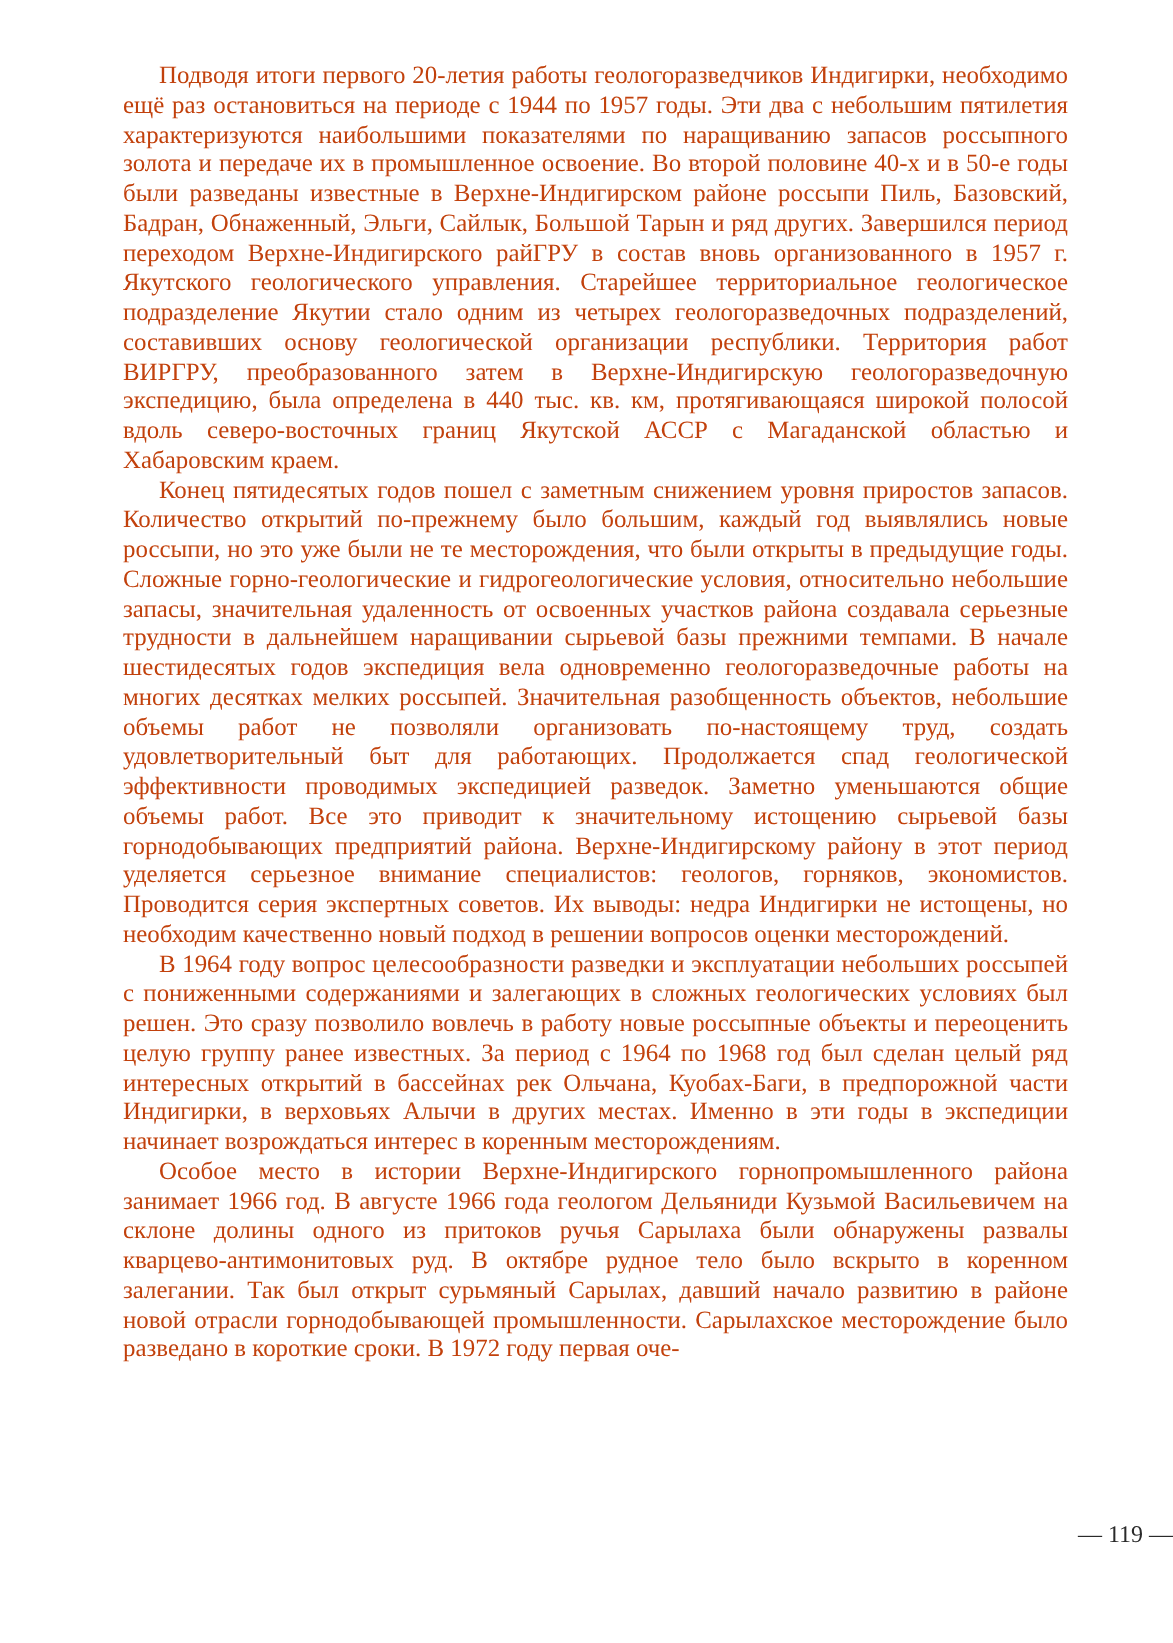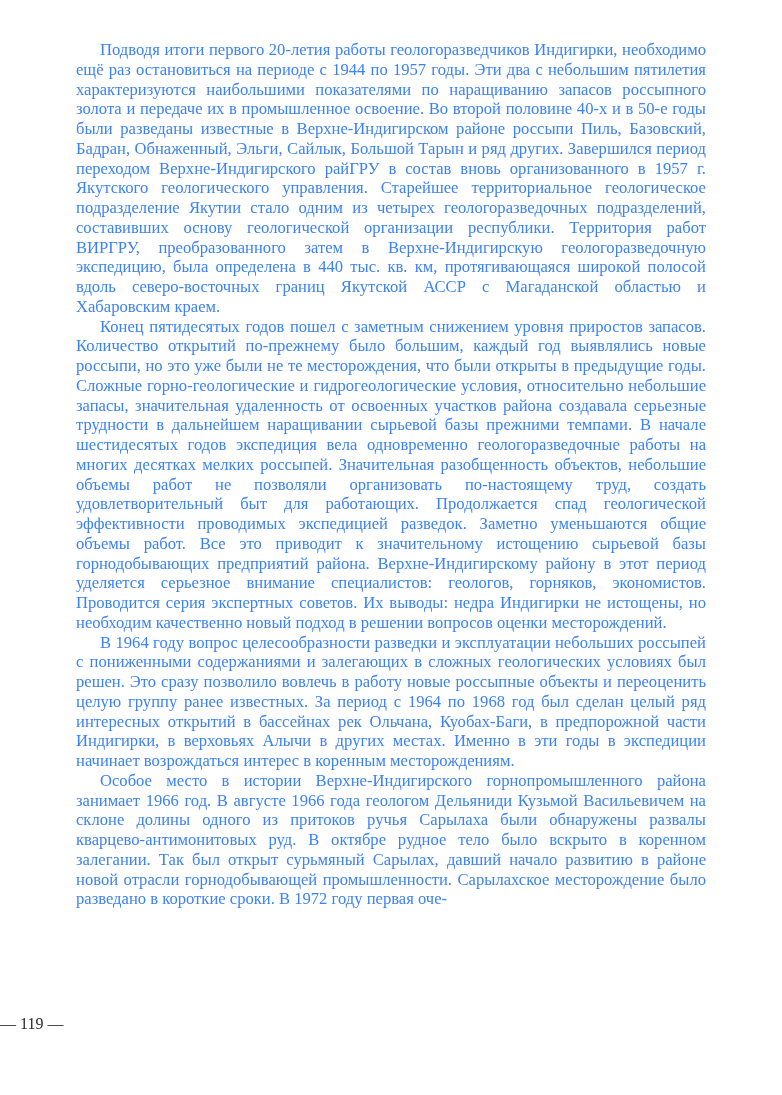--- a/index.html
+++ b/index.html
@@ -1,26 +1,26 @@
 <!DOCTYPE html>
 <html><head>
 <meta charset="utf-8">
 <style>
   html, body { margin: 0; padding: 0; background: #ffffff; }
   body { width: 782px; height: 1095px; position: relative; overflow: hidden; }
   .page {
-    position: absolute; left: 76px; top: 40px; width: 630px;
+    position: absolute; left: 82px; top: 40px; width: 630px;
     font-family: "Liberation Serif", serif;
-    font-size: 16.6px; line-height: 19.75px; color: #3b82f6;
+    font-size: 16.6px; line-height: 19.75px; color: #c2410c;
     text-align: justify; hyphens: manual;
   }
   .para { margin: 0; text-indent: 24px; }
   .folio {
     position: absolute; left: 0; width: 782px; top: 1015px;
-    text-align: left; font-family: "Liberation Serif", serif;
+    text-align: right; font-family: "Liberation Serif", serif;
     font-size: 16px; color: #2a2a2a;
   }
 </style>
 </head>
 <body>
 
 <div class="page">
   <p class="para">Подводя итоги первого 20-летия работы геологоразведчиков Индигирки, необходимо ещё раз остановиться на периоде с 1944 по 1957 годы. Эти два с небольшим пятилетия характеризуются наибольшими показателями по наращиванию запасов россыпного золота и передаче их в промышленное освоение. Во второй половине 40-х и в 50-е годы были разведаны известные в Верхне-Индигирском районе россыпи Пиль, Базовский, Бадран, Обнаженный, Эльги, Сайлык, Большой Тарын и ряд других. Завершился период переходом Верхне-Индигирского райГРУ в состав вновь организованного в 1957 г. Якутского геологического управления. Старейшее территориальное геологическое подразделение Якутии стало одним из четырех геологоразведочных подразделений, составивших основу геологической организации республики. Территория работ ВИРГРУ, преобразованного затем в Верхне-Индигирскую геологоразведочную экспедицию, была определена в 440 тыс. кв. км, протягивающаяся широкой полосой вдоль северо-восточных границ Якутской АССР с Магаданской областью и Хабаровским краем.</p>
   <p class="para">Конец пятидесятых годов пошел с заметным снижением уровня приростов запасов. Количество открытий по-прежнему было большим, каждый год выявлялись новые россыпи, но это уже были не те месторождения, что были открыты в предыдущие годы. Сложные горно-геологические и гидрогеологические условия, относительно небольшие запасы, значительная удаленность от освоенных участков района создавала серьезные трудности в дальнейшем наращивании сырьевой базы прежними темпами. В начале шестидесятых годов экспедиция вела одновременно геологоразведочные работы на многих десятках мелких россыпей. Значительная разобщенность объектов, небольшие объемы работ не позволяли организовать по-настоящему труд, создать удовлетворительный быт для работающих. Продолжается спад геологической эффективности проводимых экспедицией разведок. Заметно уменьшаются общие объемы работ. Все это приводит к значительному истощению сырьевой базы горнодобывающих предприятий района. Верхне-Индигирскому району в этот период уделяется серьезное внимание специалистов: геологов, горняков, экономистов. Проводится серия экспертных советов. Их выводы: недра Индигирки не истощены, но необходим качественно новый подход в решении вопросов оценки месторождений.</p>
   <p class="para">В 1964 году вопрос целесообразности разведки и эксплуатации небольших россыпей с пониженными содержаниями и залегающих в сложных геологических условиях был решен. Это сразу позволило вовлечь в работу новые россыпные объекты и переоценить целую группу ранее известных. За период с 1964 по 1968 год был сделан целый ряд интересных открытий в бассейнах рек Ольчана, Куобах-Баги, в предпорожной части Индигирки, в верховьях Алычи в других местах. Именно в эти годы в экспедиции начинает возрождаться интерес в коренным месторождениям.</p>

